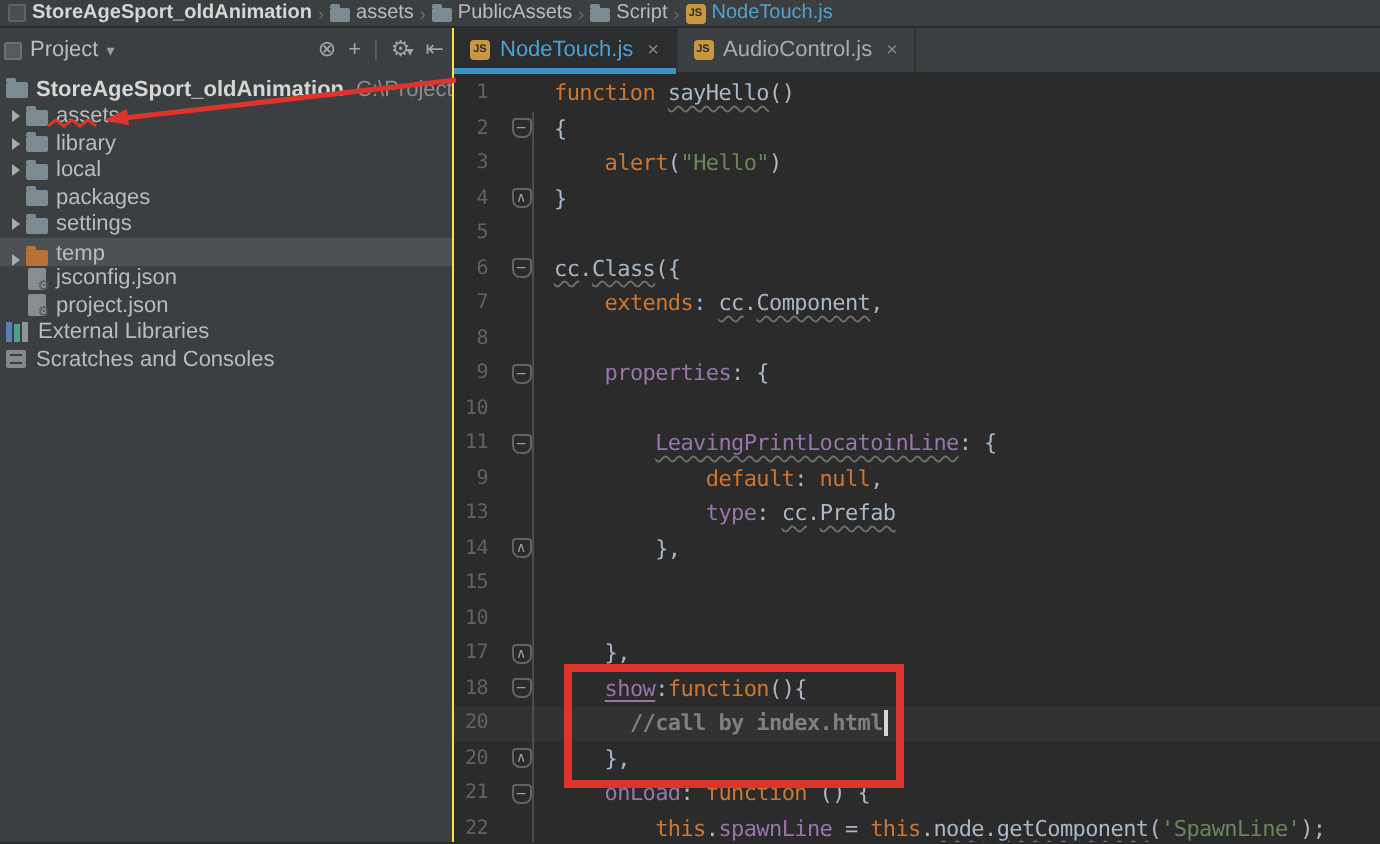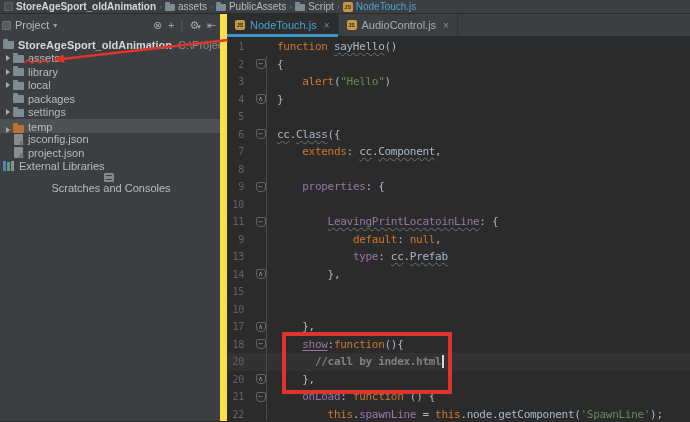--- a/index.html
+++ b/index.html
@@ -18,21 +18,21 @@
   .mini-folder { width:10px; height:7px; background:#7D8B93; border-radius:1px; position:relative; margin-top:2px;}
   .mini-folder::before { content:""; position:absolute; top:-2px; left:0; width:5px; height:2px;
                          background:#7D8B93; border-radius:1px 1px 0 0; }
   .js-ico { width:10px; height:10px; background:#C9973F; border-radius:2px; color:#2B2B2B;
             font-size:5.5px; font-weight:bold; display:flex; align-items:center; justify-content:center; }
 
   
   .main { display:flex; height:407px; }
 
   
-  .project-panel { width:227px; background:#3C3F41; border-right:7px solid #fde047;
+  .project-panel { width:227px; background:#3C3F41; border-right:1px solid #fde047;
                    display:flex; flex-direction:column; overflow:hidden; }
   .panel-header { height:22px; display:flex; align-items:center; padding:0 4px 0 2px;
                   font-size:11px; color:#BBBBBB; }
   .ph-ico { width:9px; height:9px; background:#545B60; border:1px solid #6B7277; border-radius:1px; margin-right:4px;}
   .ph-caret { font-size:8px; color:#9DA0A2; margin-left:4px; }
   .pp-tools { margin-left:auto; display:flex; align-items:center; gap:6px; color:#A2A5A7; font-size:11px; }
   .pp-tools .ticon { cursor:default; line-height:1; }
   .pp-tools .tsep { color:#5C6062; }
   .tool-caret { font-size:7px; margin-left:-2px; }
 
@@ -206,21 +206,21 @@
             <span>project.json</span>
           </div>
           <div class="trow" style="padding-left: 2px;">
             <span class="libs">
               <i></i>
               <i></i>
               <i></i>
             </span>
             <span>External Libraries</span>
           </div>
-          <div class="trow" style="padding-left: 2px; flex-direction: column;">
+          <div class="trow" style="padding-left: 2px;">
             <span class="scratch"></span>
             <span>Scratches and Consoles</span>
           </div>
         </div>
     </div>
 
     <div class="editor-pane">
       <div class="tabbar" id="tabbar">
           <div class="tab active">
             <span class="js-ico">JS</span>

